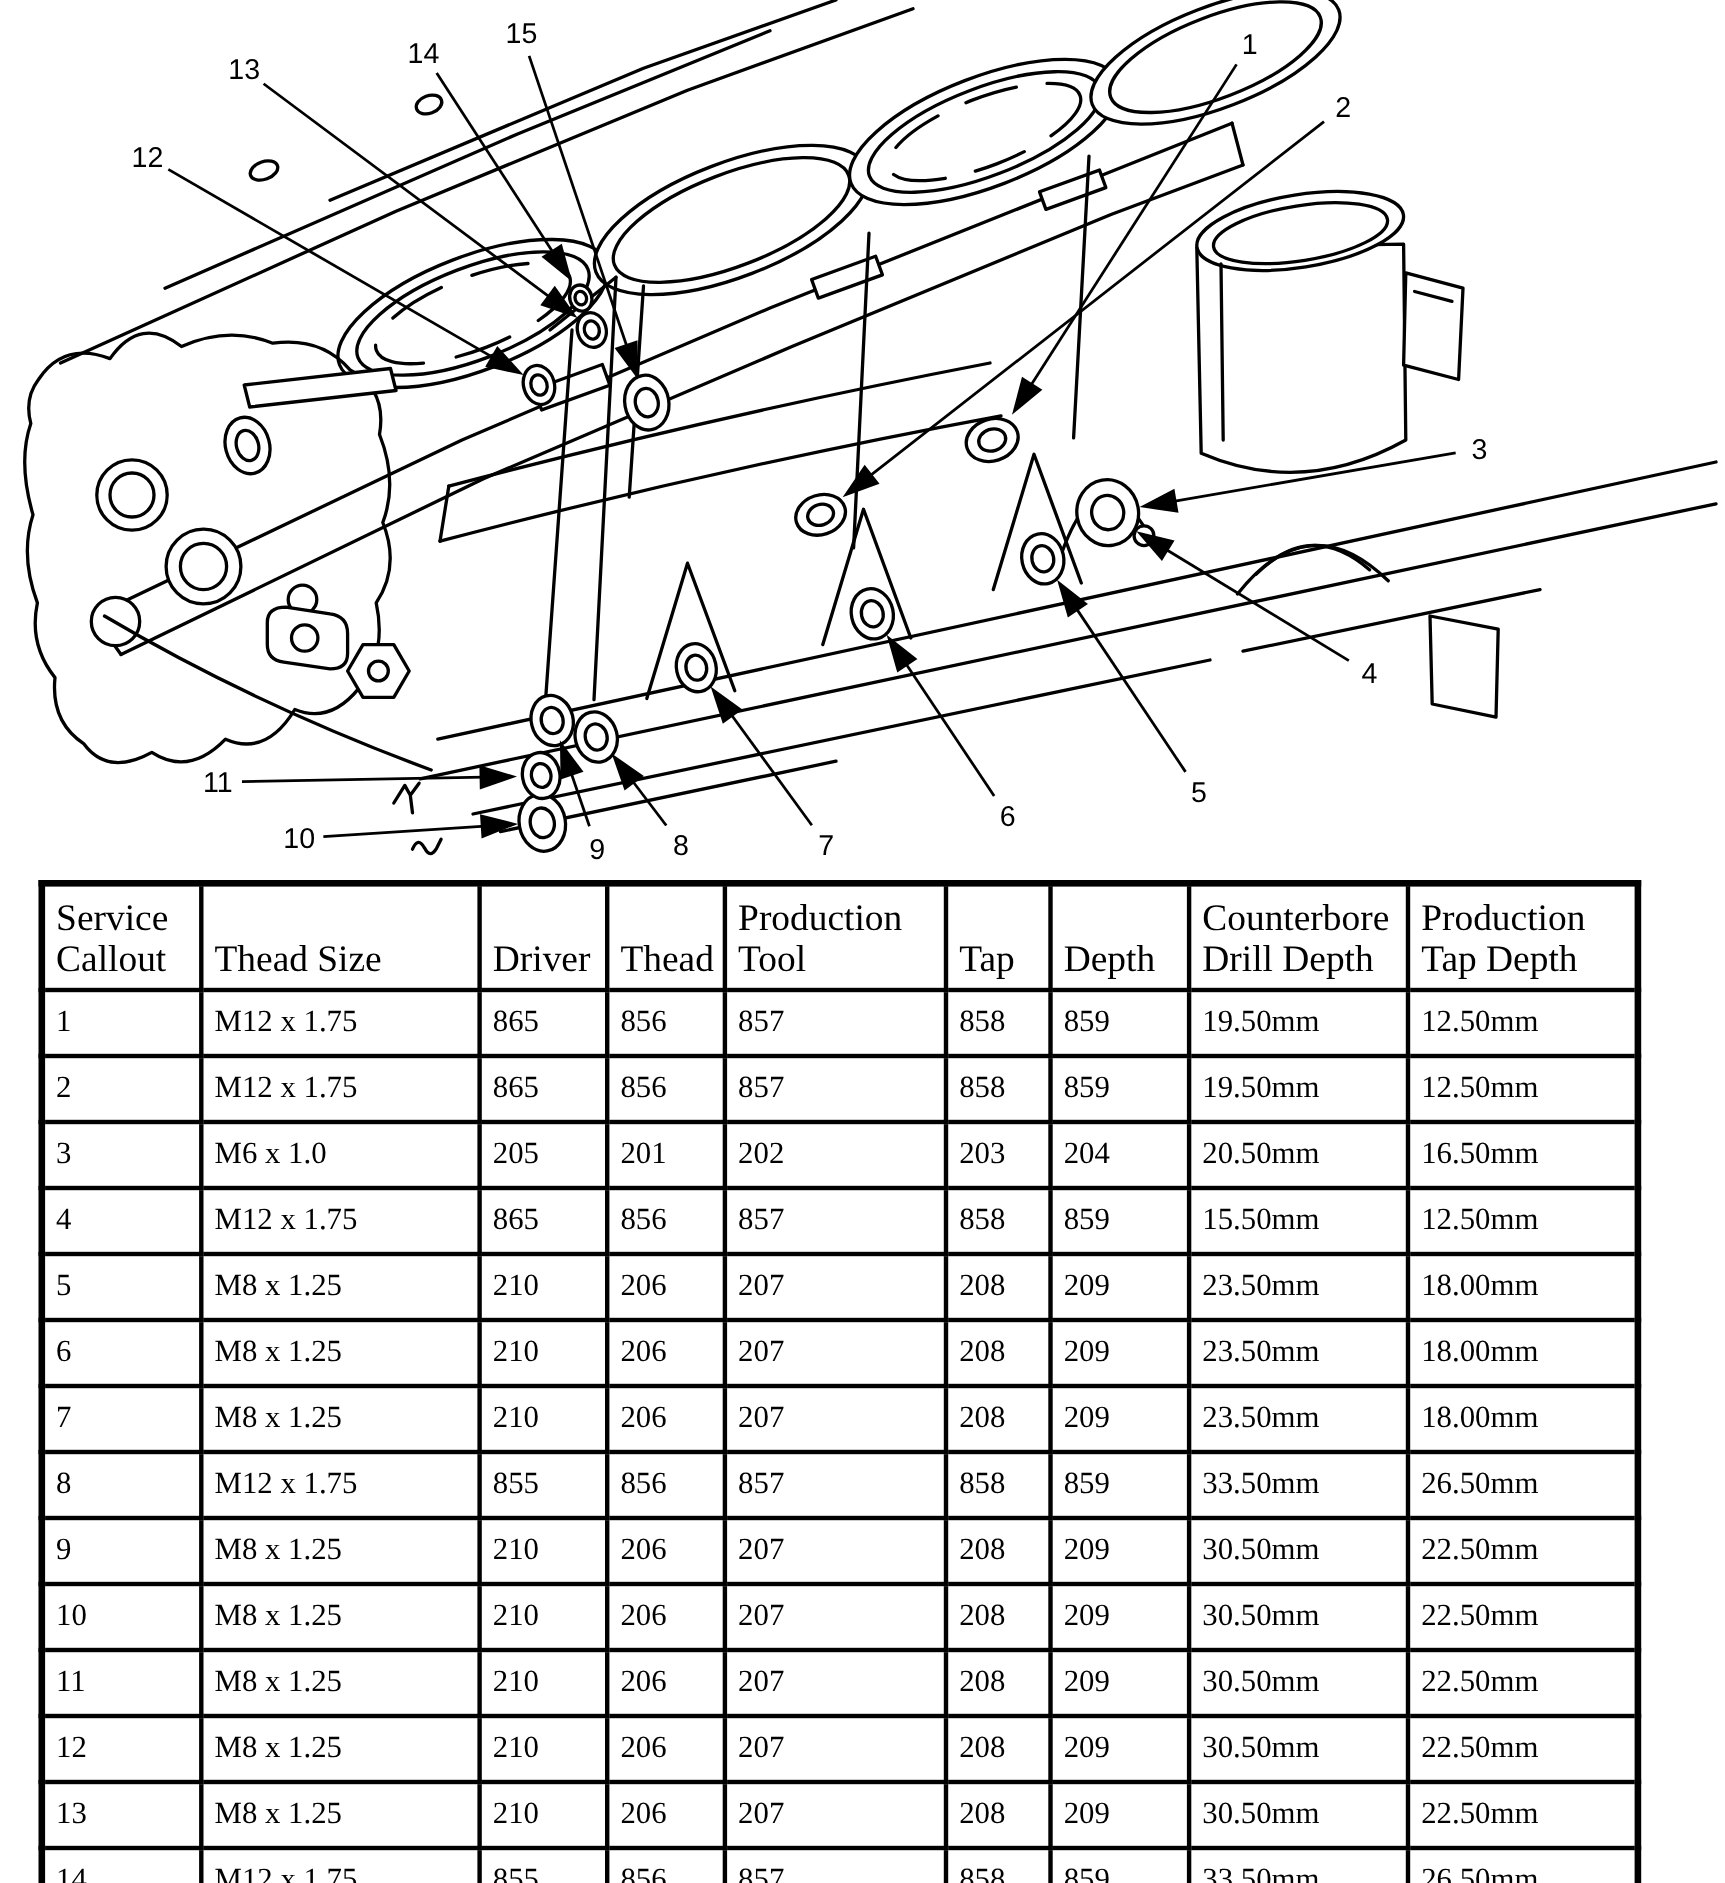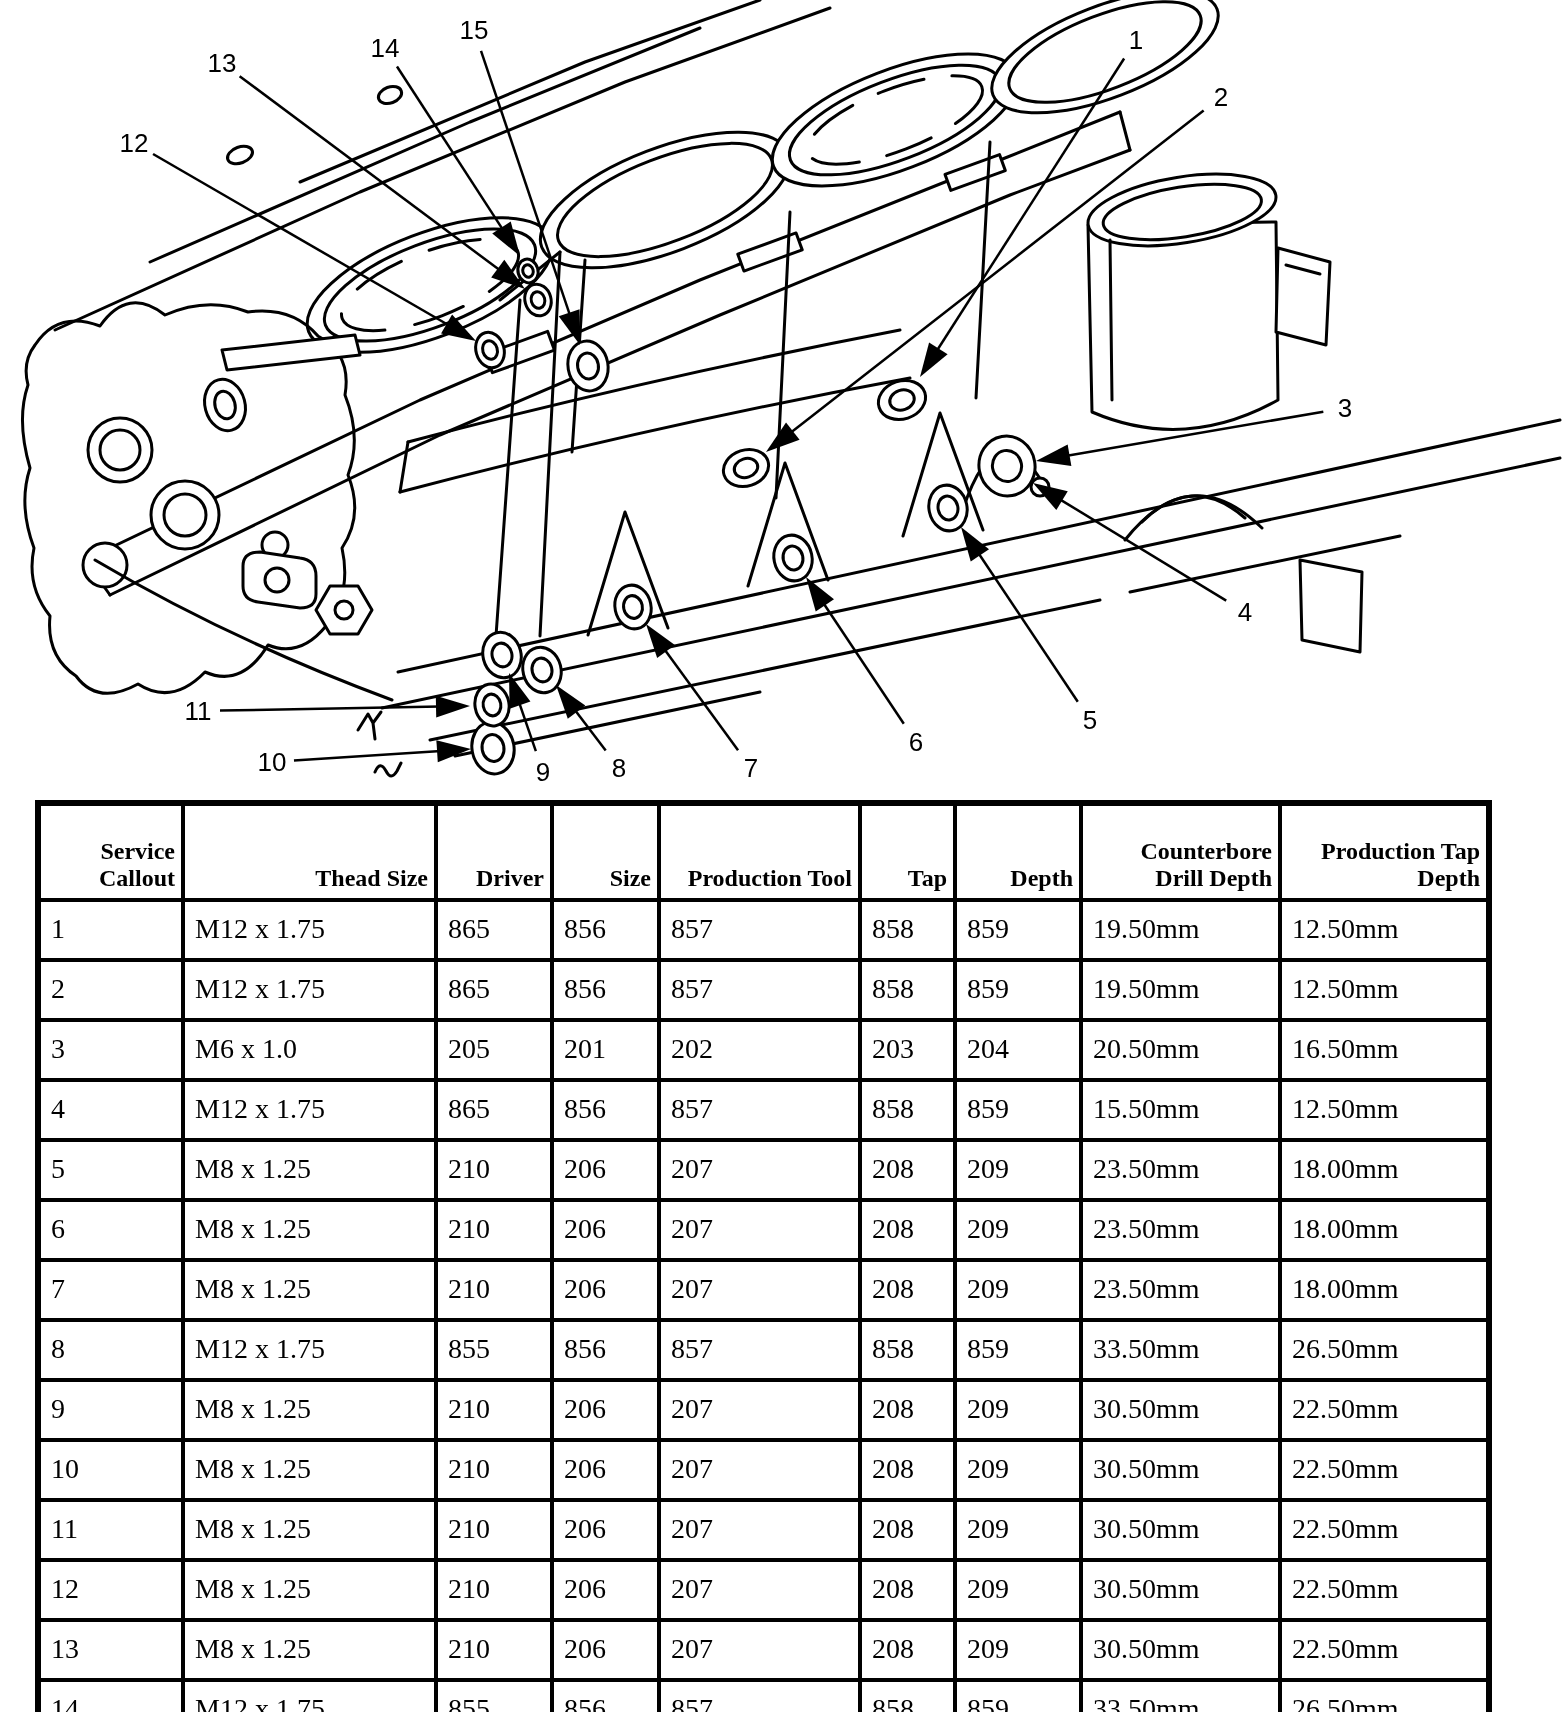--- a/index.html
+++ b/index.html
@@ -40,23 +40,23 @@
     background: #ffffff;
   }
   table.spec th, table.spec td {
     border: 4px solid #000000;
     padding: 2px 6px 4px 10px;
     overflow: hidden;
     white-space: normal;
   }
   table.spec { border: 6px solid #000000; }
   table.spec th {
-    font-weight: bold;
-    font-size: 24px;
-    text-align: right;
+    font-weight: normal;
+    font-size: 34px;
+    text-align: left;
     vertical-align: bottom;
     line-height: 1.12;
     height: 84px;
     padding-bottom: 6px;
   }
   table.spec td {
     font-size: 28px;
     height: 50px;
     vertical-align: middle;
     text-align: left;
@@ -335,21 +335,21 @@
         <col class="c6">
           <col class="c7">
           <col class="c8">
           <col class="c9">
       </colgroup>
       <thead>
         <tr id="header-row">
             <th>Service Callout</th>
             <th>Thead Size</th>
             <th>Driver</th>
-            <th>Size</th>
+            <th>Thead</th>
             <th>Production Tool</th>
             <th>Tap</th>
             <th>Depth</th>
             <th>Counterbore Drill Depth</th>
             <th>Production Tap Depth</th>
           </tr>
       </thead>
       <tbody id="table-body">
           <tr>
             <td>1</td>

